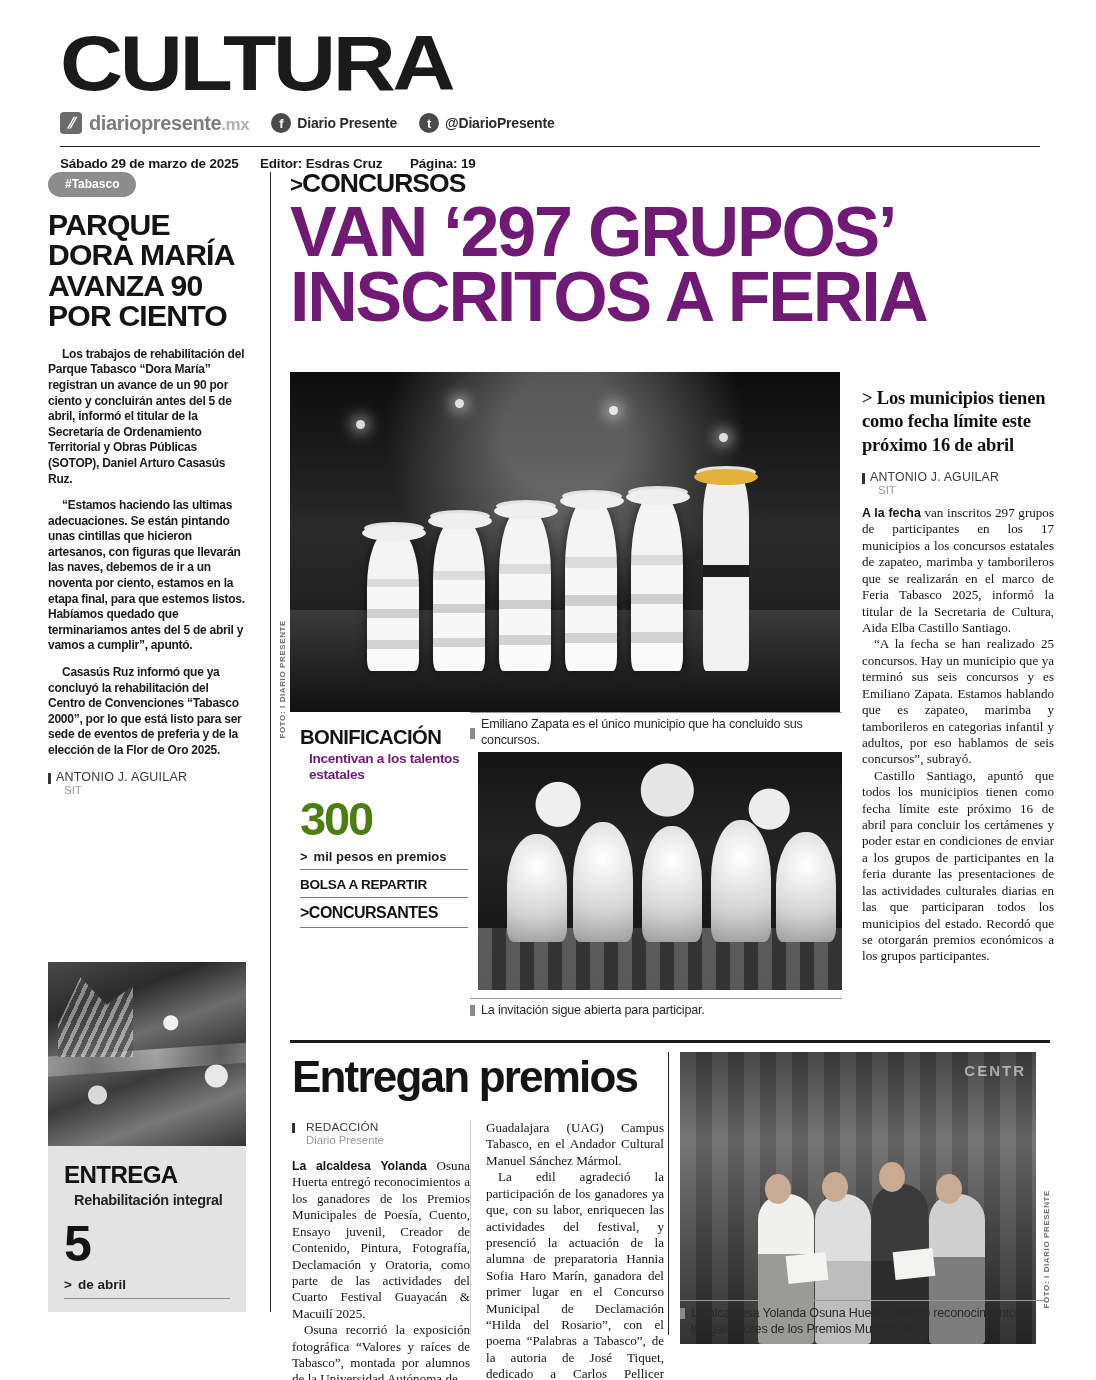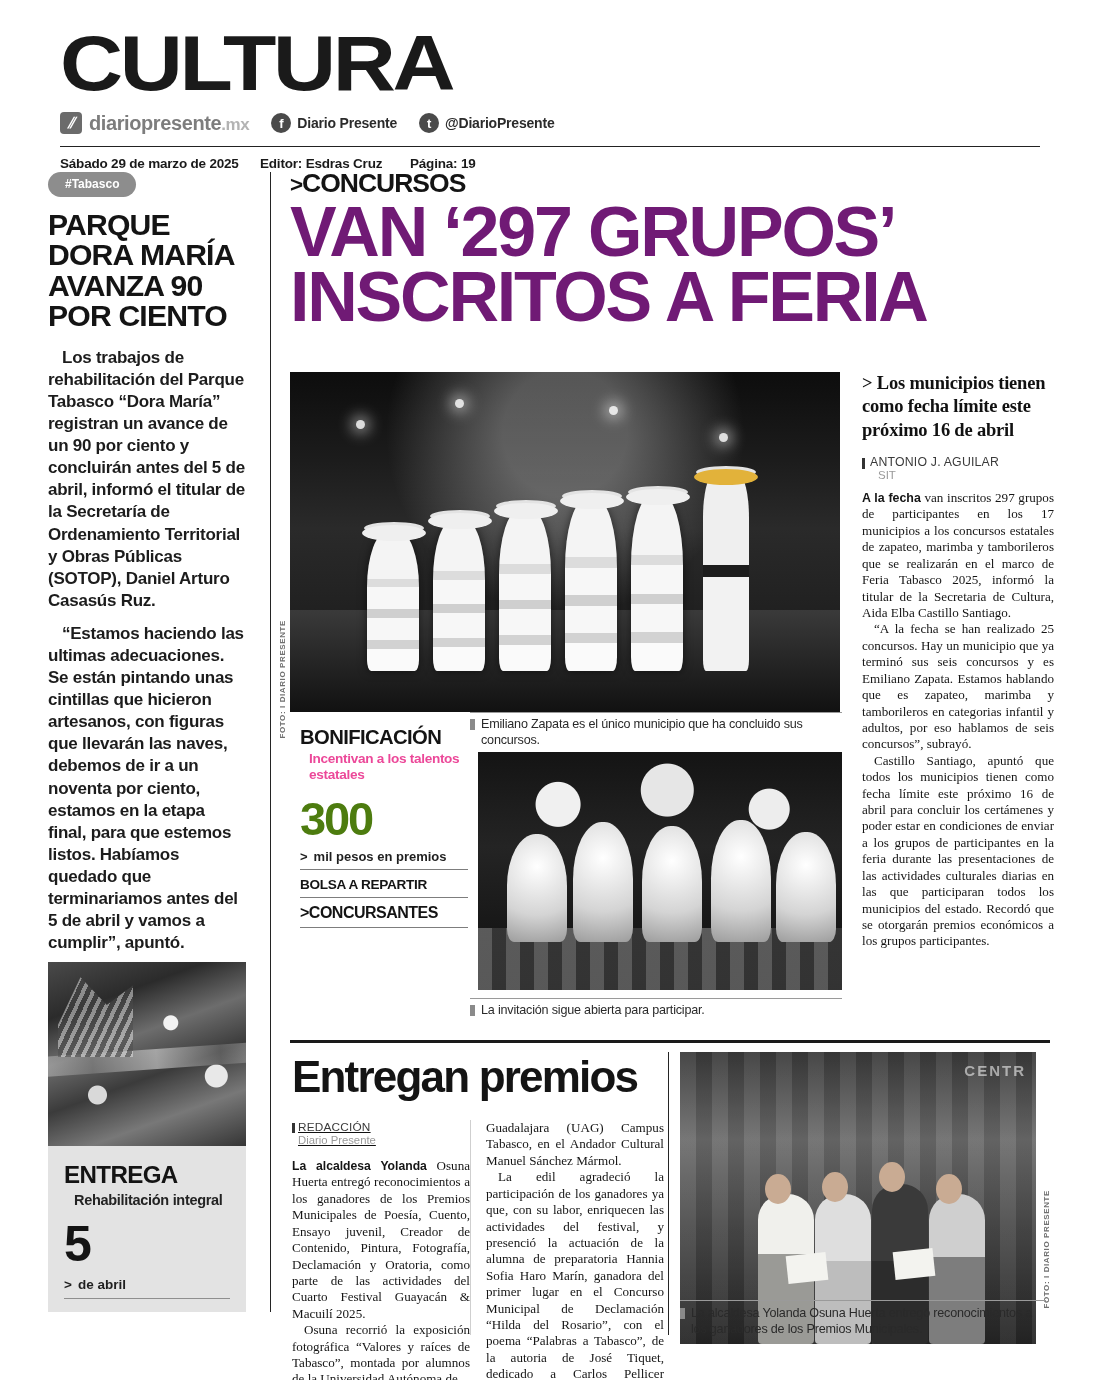--- a/index.html
+++ b/index.html
@@ -53,21 +53,21 @@
     border-radius:13px; letter-spacing:0px;
   }
   .left-head {
     margin-top:13px;
     font-size:29px; font-weight:bold; line-height:1.05;
     letter-spacing:-0.8px; color:#141414;
     transform:scaleX(1.04); transform-origin:left top;
   }
   .left-body { margin-top:15px; }
   .left-body p {
-    font-size:17px; line-height:1.30; color:#1c1c1c;
+    font-size:12px; line-height:1.30; color:#1c1c1c;
     font-weight:600; text-indent:14px; margin-bottom:11px;
     letter-spacing:-0.25px;
   }
   .byline { margin-top:4px; display:flex; gap:5px; }
   .byline .bar { width:3px; background:#333; height:11px; margin-top:3px; flex:0 0 3px;}
   .byline .nm { font-size:12.5px; color:#3a3a3a; letter-spacing:0.2px; }
   .byline .sub { font-size:11.5px; color:#9a9a9a; margin-left:8px; }
 
   
   .leftphoto {
@@ -139,34 +139,34 @@
   .mp-man { position:absolute; bottom:12%; width:46px; height:196px; border-radius:22% 22% 6% 6%;
             background:linear-gradient(180deg,#efefef 0 46%,#1d1d1d 46% 52%,#f2f2f2 52% 100%); }
   .mp-light { position:absolute; width:9px; height:9px; border-radius:50%; background:#fff; opacity:.85;
               box-shadow:0 0 14px 5px rgba(255,255,255,.55); }
 
   .cap {
     font-size:12.6px; color:#2a2a2a; letter-spacing:-0.2px; line-height:1.28;
     display:flex; gap:6px; align-items:flex-start;
   }
   .cap .sq { width:5px; height:11px; background:#8a8a8a; flex:0 0 5px; margin-top:3px;}
-  .cap-main { position:absolute; left:470px; top:716px; width:372px; }
+  .cap-main { position:absolute; left:470px; top:716px; width:372px;align-items:center; }
   .cap-sec  { position:absolute; left:470px; top:1002px; width:372px; }
   .cap-line { position:absolute; background:#9a9a9a; height:1.2px; }
 
   .photocredit {
     position:absolute; font-size:8px; color:#6f6f6f; letter-spacing:0.6px;
     writing-mode:vertical-rl; transform:rotate(180deg); font-weight:bold;
   }
 
   
   .bonif { position:absolute; left:300px; top:726px; width:168px; }
   .bonif h4 { font-size:19.5px; font-weight:bold; letter-spacing:-0.6px; color:#141414;
               transform:scaleX(1.04); transform-origin:left top;}
-  .bonif .sub2 { font-size:13.6px; font-weight:bold; color:#ec4899; margin-top:2px; margin-left:9px; line-height:1.18; letter-spacing:-0.3px;}
+  .bonif .sub2 { font-size:13.6px; font-weight:bold; color:#701a75; margin-top:2px; margin-left:9px; line-height:1.18; letter-spacing:-0.3px;}
   .bonif .big { font-size:47px; font-weight:bold; line-height:1; margin-top:12px; color:#4d7c0f; letter-spacing:-2.2px;}
   .bonif .dtl { margin-top:7px; font-size:13px; font-weight:600; color:#1f1f1f; border-bottom:1.4px solid #7d7d7d; padding-bottom:5px;}
   .bonif .dtl .ar { font-weight:bold; margin-right:6px;}
   .bonif .lbl { margin-top:7px; font-size:13.6px; font-weight:bold; color:#141414; border-bottom:1.4px solid #7d7d7d; padding-bottom:5px; letter-spacing:-0.3px;}
   .bonif .lbl2 { margin-top:6px; font-size:16px; font-weight:bold; color:#141414; border-bottom:1.4px solid #7d7d7d; padding-bottom:5px; letter-spacing:-0.5px;}
 
   
   .photo2 {
     position:absolute; left:478px; top:752px; width:364px; height:238px;
     overflow:hidden;
@@ -175,21 +175,21 @@
       radial-gradient(circle at 52% 16%, #e6e6e6 0 26px, transparent 27px),
       radial-gradient(circle at 80% 24%, #ededed 0 20px, transparent 21px),
       linear-gradient(180deg,#141414 0%,#242424 40%,#0e0e0e 100%);
   }
   .p2-floor { position:absolute; bottom:0; left:0; width:100%; height:26%;
               background:repeating-linear-gradient(90deg,#6b6b6b 0 14px,#3c3c3c 14px 28px); opacity:.8;}
   .p2-dancer { position:absolute; bottom:20%; width:60px; height:120px; border-radius:48% 48% 12% 12%;
                background:radial-gradient(circle at 50% 30%,#fff,#d4d4d4 60%,#9c9c9c 100%);}
 
   
-  .rightcol { position:absolute; left:862px; top:372px; width:192px; }
+  .rightcol { position:absolute; left:862px; top:387px; width:192px; }
   .rc-head {
     font-family:"Liberation Serif", serif;
     font-size:18.5px; font-weight:bold; line-height:1.26; color:#111;
     letter-spacing:-0.2px;
   }
   .rc-head .car { font-weight:bold; }
   .rc-byline { margin-top:13px; display:flex; gap:5px;}
   .rc-byline .bar { width:3px; height:11px; background:#333; margin-top:3px; flex:0 0 3px;}
   .rc-byline .nm { font-size:12.3px; color:#3a3a3a; letter-spacing:0.2px;}
   .rc-byline .sub { font-size:11.5px; color:#9a9a9a; margin-left:8px;}
@@ -204,21 +204,21 @@
 
   
   .hrule-bottom { position:absolute; left:290px; top:1040px; width:760px; height:2.6px; background:#1a1a1a; }
 
   
   .bot-title {
     position:absolute; left:292px; top:1052px;
     font-size:44px; font-weight:bold; letter-spacing:-1.8px; color:#141414;
     transform:scaleX(1.0); transform-origin:left top;
   }
-  .bot-byline { position:absolute; left:292px; top:1120px; display:flex; gap:3px;text-decoration:underline; }
+  .bot-byline { position:absolute; left:292px; top:1120px; display:flex; gap:11px; }
   .bot-byline .bar{ width:3px; height:10px; background:#333; margin-top:3px; flex:0 0 3px;}
   .bot-byline .nm{ font-size:11.8px; color:#3a3a3a; letter-spacing:.2px;}
   .bot-byline .sub{ font-size:11.3px; color:#9a9a9a;}
   .botcol { position:absolute; width:178px; }
   .botcol p {
     font-family:"Liberation Serif", serif;
     font-size:13.1px; line-height:1.255; color:#151515;
     text-align:justify; text-indent:12px;
   }
   .botcol p:first-child { text-indent:0; }

